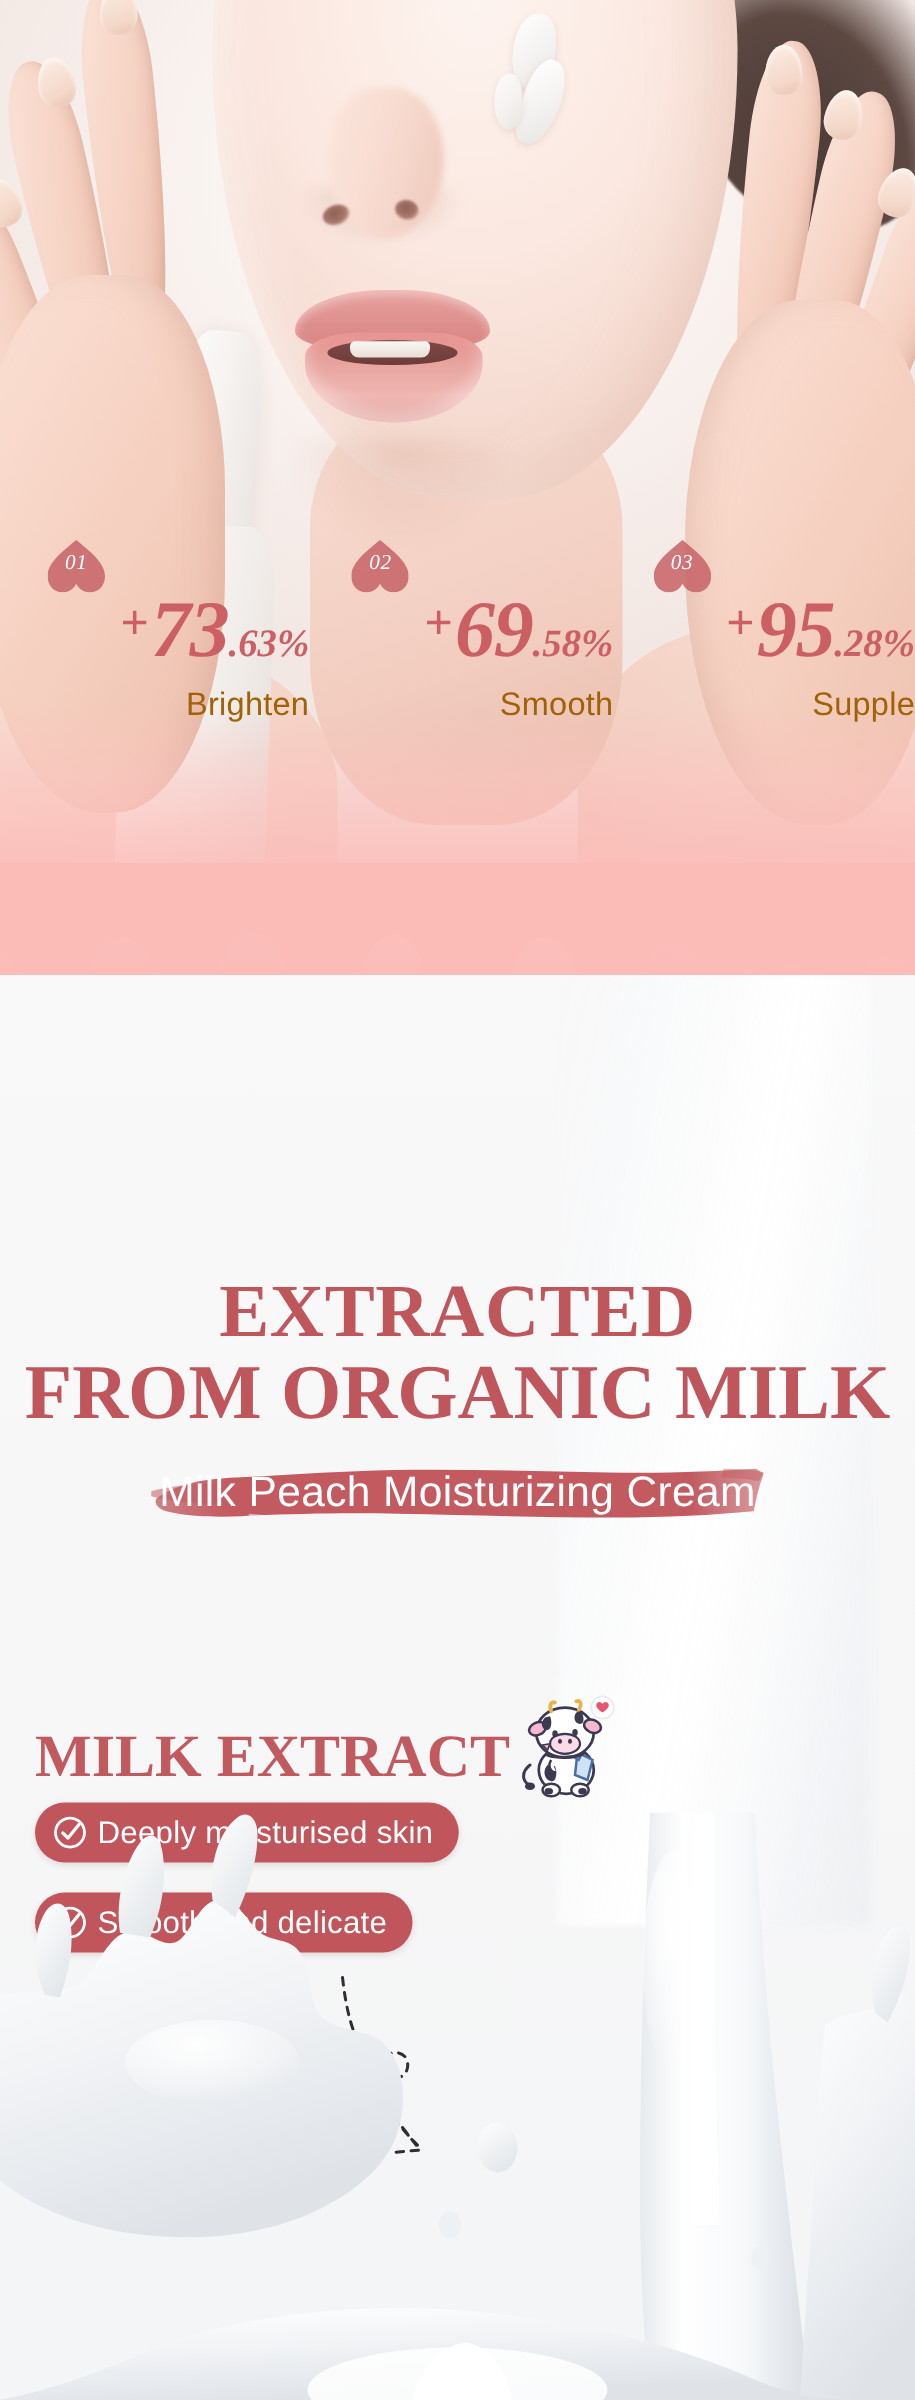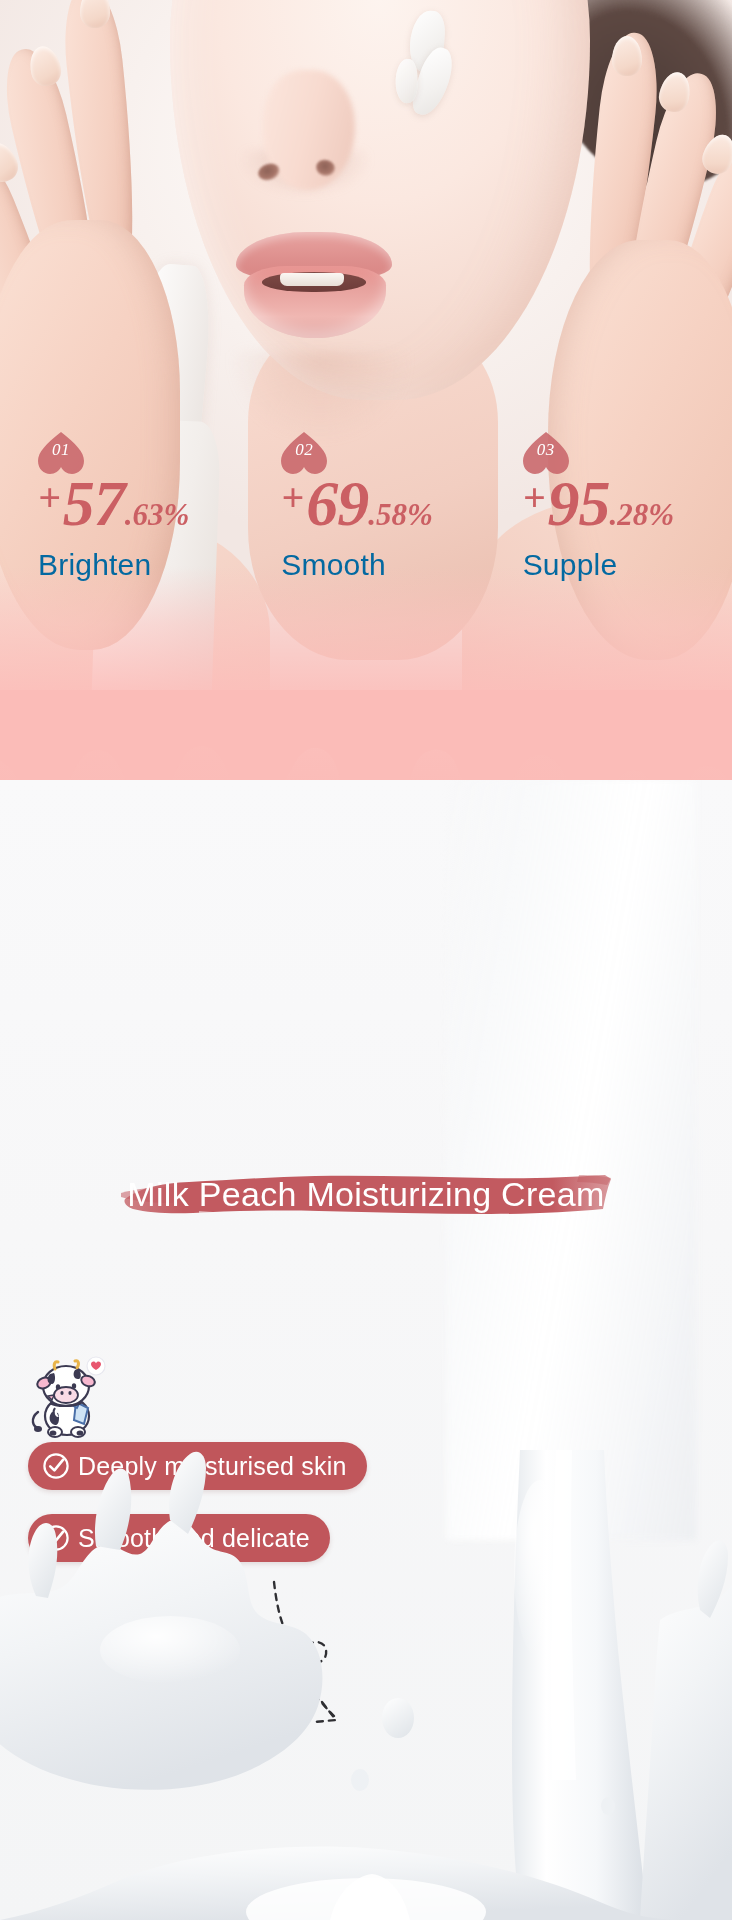--- a/index.html
+++ b/index.html
@@ -194,20 +194,21 @@
   }
 
   
   .pink-panel{
     position:absolute; left:0; top:566px; width:732px; height:224px;
     background:linear-gradient(180deg, rgba(252,200,196,0) 0%, rgba(252,196,192,.55) 26%, rgba(252,190,186,.92) 58%, #fbbcb8 100%);
   }
   .stats{
     position:absolute; left:0; top:432px; width:732px; height:200px;
     display:flex;
+    text-align:right;
   }
   .stat{
     flex:1 1 0;
     position:relative;
     padding-left:38px;
   }
   .stat:nth-child(2){ padding-left:34px; }
   .stat:nth-child(3){ padding-left:32px; }
 
   .badge{
@@ -241,22 +242,22 @@
     font-style:italic;
     font-weight:700;
     line-height:1;
     white-space:nowrap;
   }
   .stat-num .plus{ font-size:40px; vertical-align:14px; margin-right:2px; }
   .stat-num .int{ font-size:64px; letter-spacing:-1px; }
   .stat-num .dec{ font-size:31px; }
   .stat-label{
     margin-top:12px;
-    color:#0369a1;
-    font-size:30px;
+    color:#a16207;
+    font-size:26px;
     font-weight:400;
     letter-spacing:.2px;
   }
 
   
   .drip{
     position:absolute; left:0; top:690px;
     width:732px; height:130px;
     display:block;
   }
@@ -409,21 +410,21 @@
     <div class="pink-panel"></div>
 
     <div class="stats">
 
       <div class="stat">
         <div class="badge">
           <i class="heart"></i>
           <span>01</span>
         </div>
         <div class="stat-num">
-          <span class="plus">+</span><span class="int">57</span><span class="dec">.63%</span>
+          <span class="plus">+</span><span class="int">73</span><span class="dec">.63%</span>
         </div>
         <div class="stat-label">Brighten</div>
       </div>
 
       <div class="stat">
         <div class="badge">
           <i class="heart"></i>
           <span>02</span>
         </div>
         <div class="stat-num">
@@ -479,20 +480,24 @@
         C72,82 68,96 58,104
         C46,114 32,110 24,98
         C16,86 10,76 0,70
         Z"></path>
     </svg>
   </div>
 
   <div class="milk-sec">
     <div class="milk-col"></div>
 
+    <div class="headline">
+      <span>EXTRACTED</span>
+      <span class="l2">FROM ORGANIC MILK</span>
+    </div>
 
     <div class="brush-wrap">
       <div class="brush">
         <svg width="494" height="48" viewBox="0 0 494 48">
           <defs>
             <linearGradient id="bg1" x1="0" y1="0" x2="1" y2="0">
               <stop offset="0" stop-color="#c25a60" stop-opacity=".75"></stop>
               <stop offset="0.12" stop-color="#c25a60"></stop>
               <stop offset="0.88" stop-color="#c25a60"></stop>
               <stop offset="1" stop-color="#c25a60" stop-opacity=".6"></stop>
@@ -510,20 +515,21 @@
           <path fill="#c25a60" opacity=".45" d="
             M460,6 C472,6 484,7 492,9 L488,16 C478,14 468,13 458,13 Z"></path>
           <path fill="#f7f7f8" opacity=".55" d="
             M80,42 C120,45 170,46 220,45 L220,48 L80,48 Z"></path>
         </svg>
         <span>Milk Peach Moisturizing Cream</span>
       </div>
     </div>
 
     <div class="extract-title">
+      <div class="txt">MILK EXTRACT</div>
       <div class="cow">
         <svg width="78" height="84" viewBox="0 0 78 84">
 
           <path d="M10,56 C2,62 4,72 12,72" stroke="#3c3a52" stroke-width="2.4" fill="none" stroke-linecap="round"></path>
           <ellipse cx="10" cy="73" rx="4" ry="3" fill="#3c3a52"></ellipse>
 
           <ellipse cx="39" cy="60" rx="22" ry="19" fill="#ffffff" stroke="#3c3a52" stroke-width="2.2"></ellipse>
 
           <ellipse cx="27" cy="76" rx="7" ry="5" fill="#ffffff" stroke="#3c3a52" stroke-width="2"></ellipse>
           <ellipse cx="50" cy="76" rx="7" ry="5" fill="#ffffff" stroke="#3c3a52" stroke-width="2"></ellipse>

